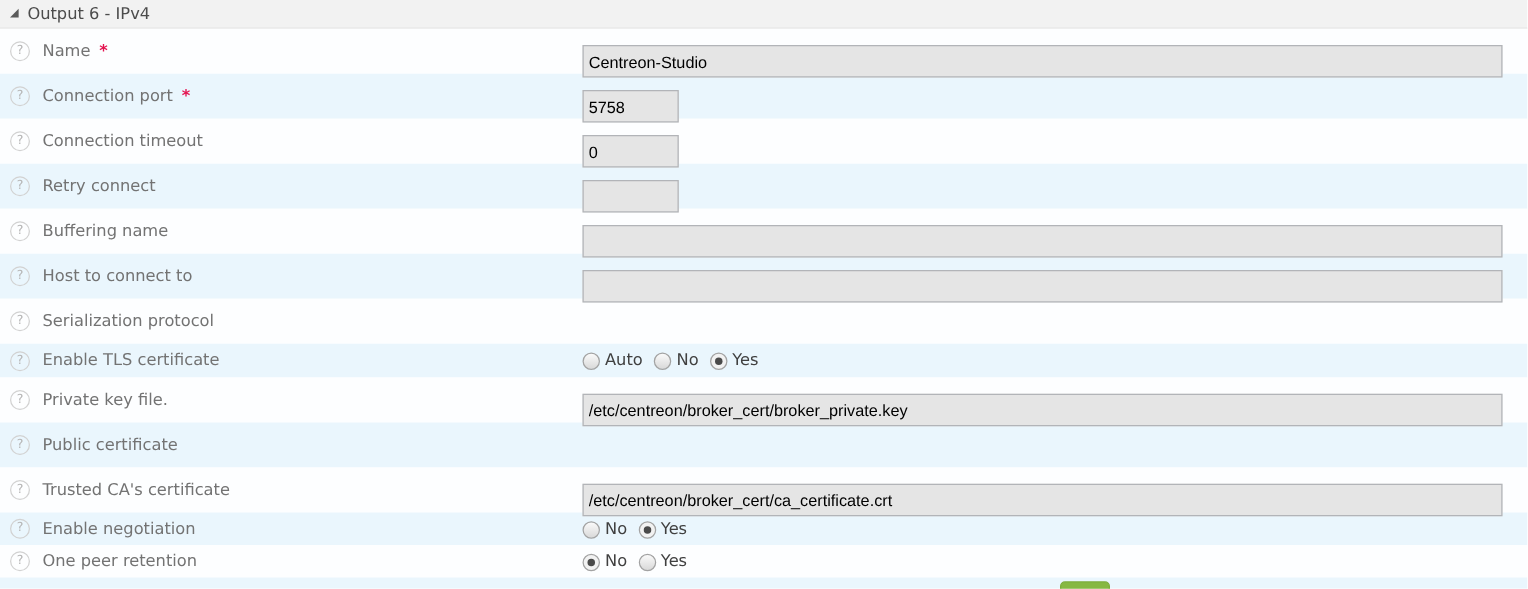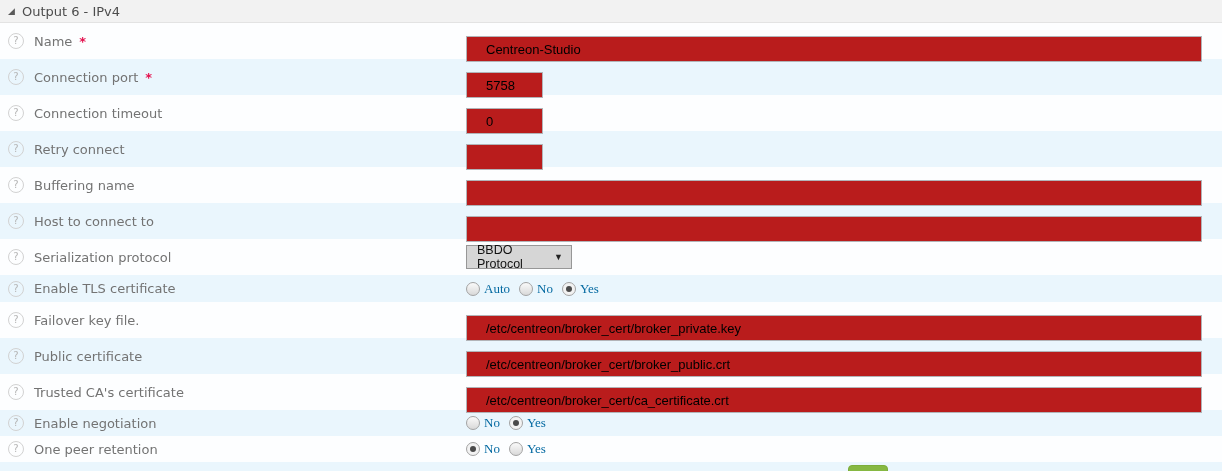--- a/index.html
+++ b/index.html
@@ -28,37 +28,37 @@
     flex:0 0 16px; width:16px; height:16px; border:1px solid #d2d2d2; border-radius:50%;
     color:#b5b5b5; font-size:10px; line-height:14px; text-align:center;
     background:transparent; cursor:pointer;
   }
   .lbl{ margin-left:10px; color:#737373; font-size:13px; }
   .req{ margin-left:7px; color:#e4134f; font-size:13px; font-weight:bold; }
 
   .field-cell{ display:flex; align-items:center; }
 
   input.txt{
-    height:26px; border:1px solid #b2b4b8; background:#b91c1c; padding:0 19px;
+    height:26px; border:1px solid #b2b4b8; background:#e5e5e5; padding:0 4px;
     font-family:"Liberation Sans",sans-serif; font-size:13px; color:#000; outline:none;margin-top:16px;
   }
   .wide{ width:736px; }
   .small{ width:77px; }
 
   
   .select{
     width:106px; height:24px; background:#d6d6d6; border:1px solid #979797;
     display:flex; align-items:center; justify-content:space-between;
     padding:0 8px 0 10px; cursor:pointer;
     font-family:"Liberation Sans",sans-serif; font-size:12.5px; color:#111;
   }
   .select .arrow{ font-size:9px; color:#222; }
 
   
-  .radio-group{ display:flex; align-items:center; font-size:13px; color:#0369a1;font-family:Liberation Serif, serif; }
+  .radio-group{ display:flex; align-items:flex-end; font-size:13px; color:#404040; }
   .radio{
     width:14px; height:14px; border:1px solid #a3a3a3; border-radius:50%;
     background:linear-gradient(#fafafa,#d9d9d9); display:inline-block;
     margin-right:4px; position:relative; cursor:pointer;
   }
   .radio.checked{ background:#f2f2f2; }
   .radio.checked::after{
     content:""; position:absolute; left:3px; top:3px; width:6px; height:6px;
     border-radius:50%; background:#4a4a4a;
   }
@@ -138,60 +138,51 @@
   <div class="field-cell">
     <input class="txt wide" value="" style="">
   </div>
 </div>
 
 <div class="row rA h36">
   <div class="label-cell">
     <span class="help">?</span>
     <span class="lbl">Serialization protocol</span>
   </div>
-  <div class="field-cell">
-    <div class="select">
-      <span>BBDO Protocol</span>
-      <span class="arrow">▼</span>
-    </div>
-  </div>
 </div>
 
 <div class="row rB h27">
   <div class="label-cell">
     <span class="help">?</span>
     <span class="lbl">Enable TLS certificate</span>
   </div>
   <div class="field-cell radio-group">
     <span class="radio"></span>
     <span class="rlbl">Auto</span>
     <span class="radio"></span>
     <span class="rlbl">No</span>
     <span class="radio checked"></span>
     <span class="rlbl">Yes</span>
   </div>
 </div>
 
 <div class="row rA h36">
   <div class="label-cell">
     <span class="help">?</span>
-    <span class="lbl">Failover key file.</span>
+    <span class="lbl">Private key file.</span>
   </div>
   <div class="field-cell">
     <input class="txt wide" value="/etc/centreon/broker_cert/broker_private.key" style="">
   </div>
 </div>
 
 <div class="row rB h36">
   <div class="label-cell">
     <span class="help">?</span>
     <span class="lbl">Public certificate</span>
-  </div>
-  <div class="field-cell">
-    <input class="txt wide" value="/etc/centreon/broker_cert/broker_public.crt" style="">
   </div>
 </div>
 
 <div class="row rA h36">
   <div class="label-cell">
     <span class="help">?</span>
     <span class="lbl">Trusted CA's certificate</span>
   </div>
   <div class="field-cell">
     <input class="txt wide" value="/etc/centreon/broker_cert/ca_certificate.crt" style="">

